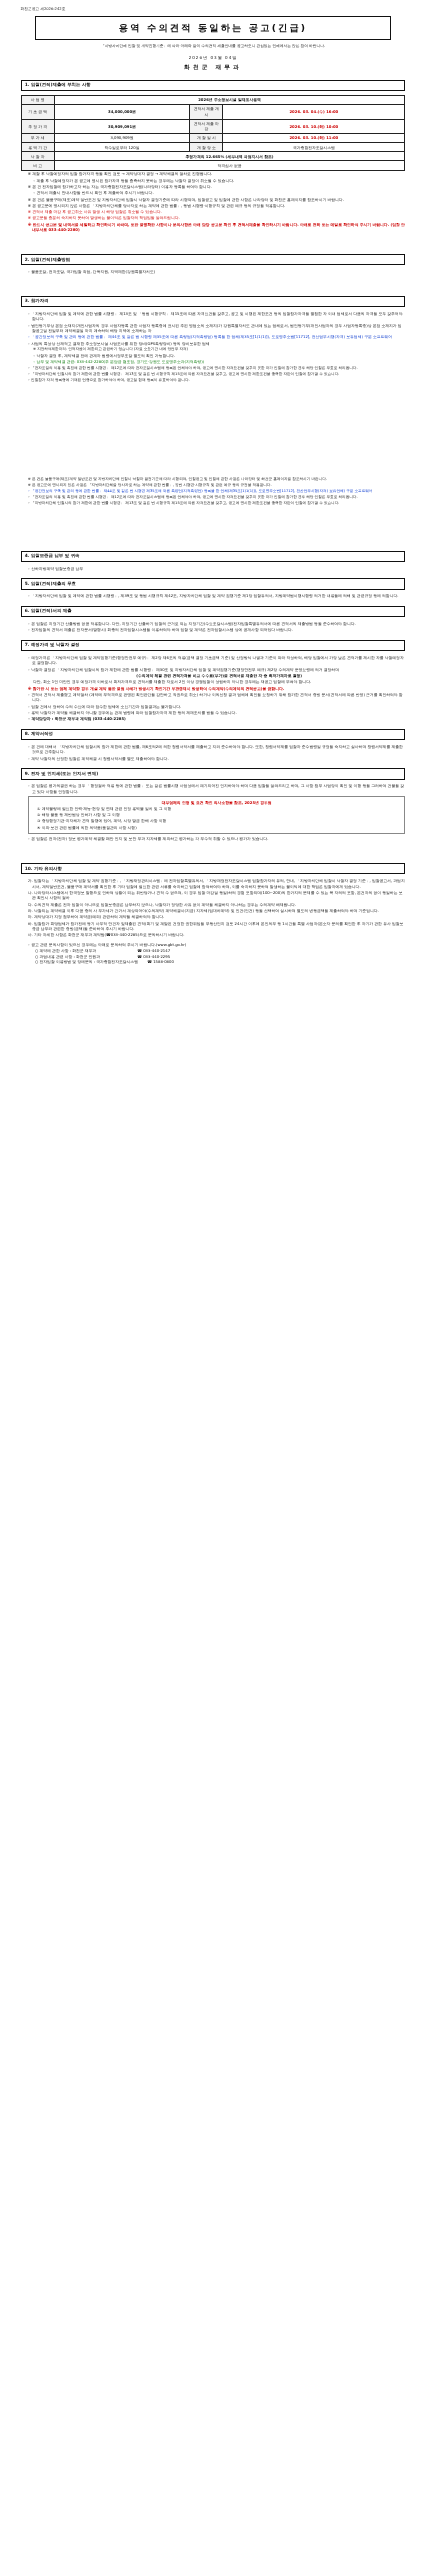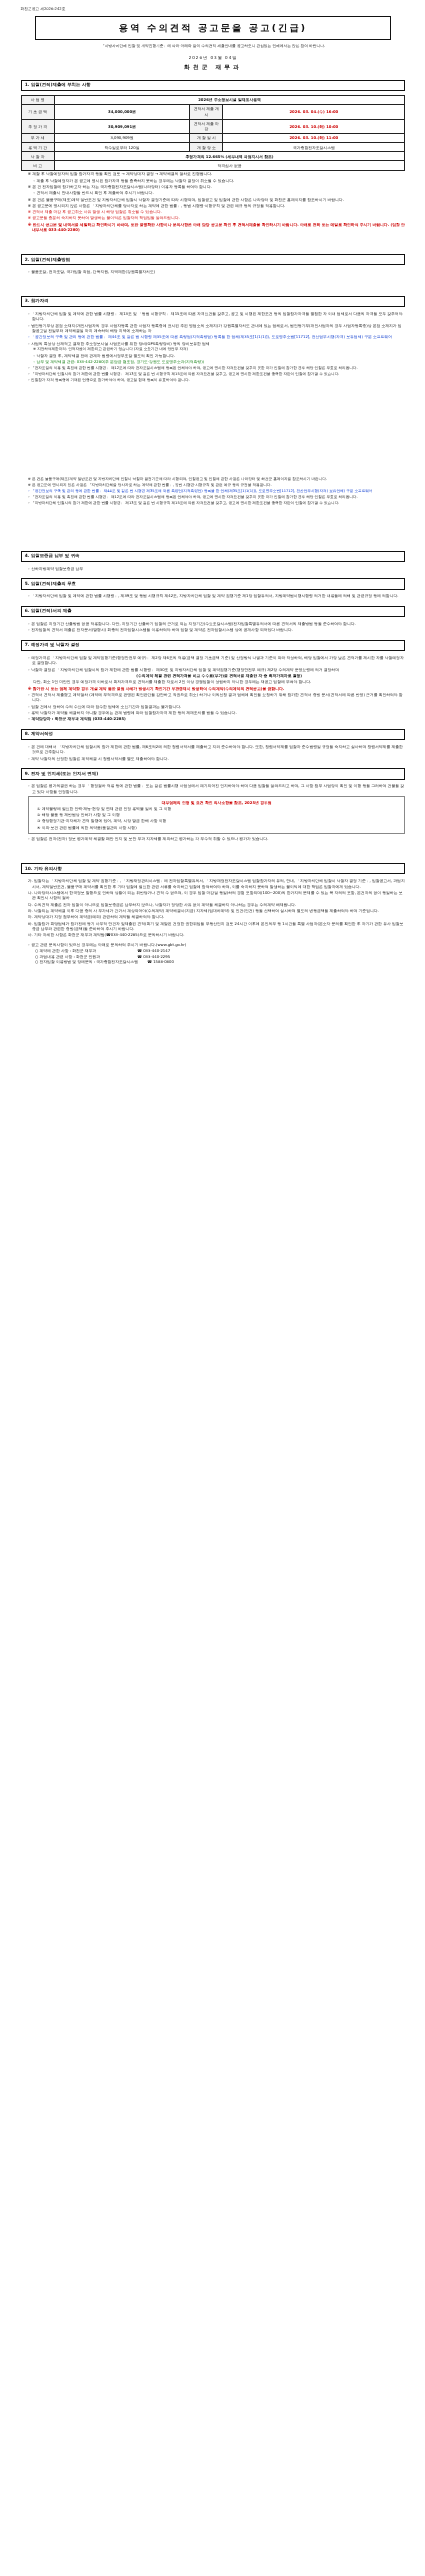--- a/index.html
+++ b/index.html
@@ -63,21 +63,21 @@
   .center { text-align:center; }
 </style>
 </head>
 <body>
 
 <div class="page">
 
   <div class="doc-head">화천군공고 제2026-242호</div>
 
   <div class="title-box">
-    <div class="t">용역 수의견적 공고문을 공고(긴급)</div>
+    <div class="t">용역 수의견적 동일하는 공고(긴급)</div>
   </div>
 
   <div class="subhead">「지방자치단체 입찰 및 계약집행기준」에 따라 아래와 같이 수의견적 제출안내를 공고하오니 관심있는 업체에서는 많은 참여 바랍니다.</div>
 
   <div class="date-line">2026년 03월 04일</div>
   <div class="org-line">화천군 재무과</div>
 
   <div class="sec-title">1. 입찰(견적)제출에 부치는 사항</div>
 
   <table class="tbl">

